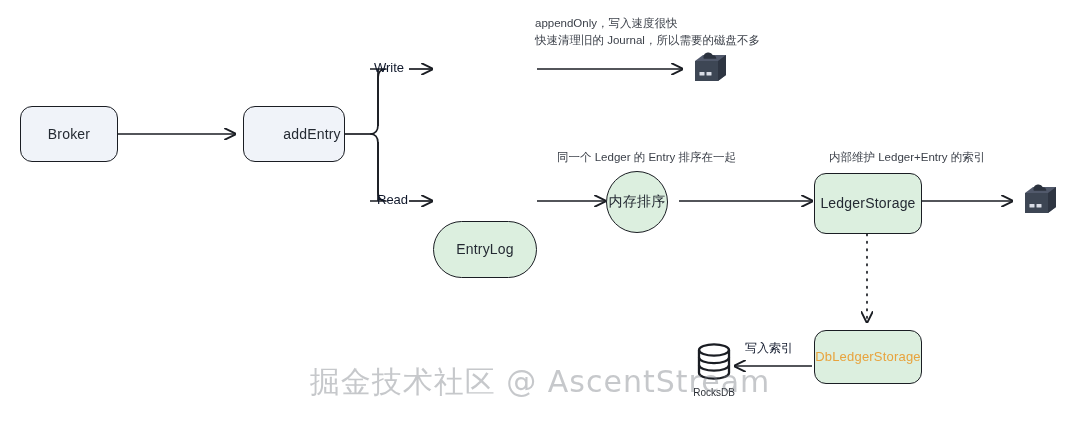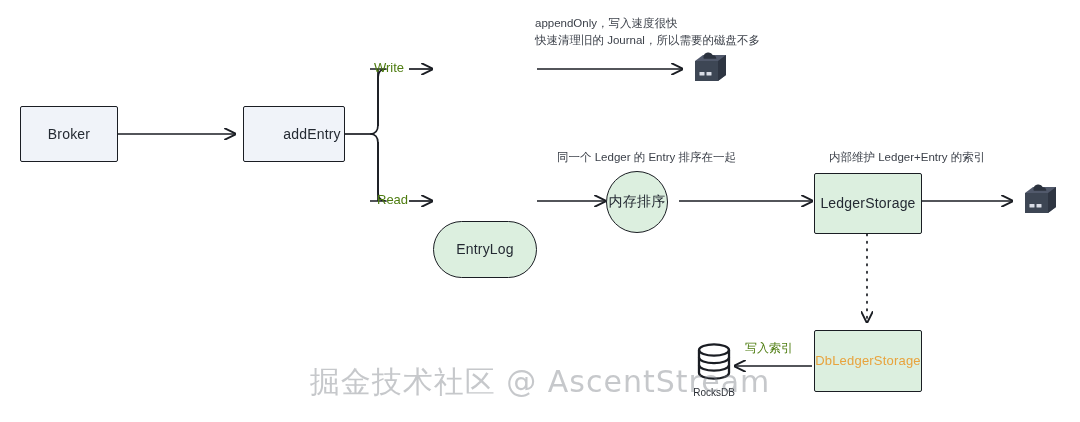--- a/index.html
+++ b/index.html
@@ -32,34 +32,34 @@
     align-items: center;
     justify-content: center;
     box-sizing: border-box;
     border: 1.6px solid #1a1d23;
     font-size: 14px;
     letter-spacing: .2px;
     color: #242a33;
     text-align: center;
     line-height: 1.2;
   }
-  .node-rect { border-radius: 2px; }
+  .node-rect { border-radius: 12px; }
   .node-stadium { border-radius: 999px; }
   .node-circle { border-radius: 50%; font-family: Liberation Serif, serif; }
 
   .fill-blue  { background: #f0f3f9; }
   .fill-purple{ background: #e8e1f7; }
   .fill-green { background: #dcefdf; }
 
   .node-db-ledger { color: #e8a33d; font-size: 13px; }
 
   .edge-label {
     position: absolute;
     font-size: 13px;
-    color: #4d7c0f;
+    color: #0f172a;
     white-space: nowrap;
   }
   .annotation {
     position: absolute;
     font-size: 11.5px;
     color: #3a3f48;
     line-height: 17px;
     white-space: nowrap;
   }
   .disk-icon {
@@ -153,21 +153,21 @@
   </div>
 
   <div class="node node-circle fill-green" style="left:606px; top:171px; width:62px; height:62px;">
     <span>内存排序</span>
   </div>
 
   <div class="node node-rect fill-green" style="left:814px; top:173px; width:108px; height:61px;">
     <span>LedgerStorage</span>
   </div>
 
-  <div class="node node-rect fill-green node-db-ledger" style="left:814px; top:330px; width:108px; height:62px;">
+  <div class="node node-rect fill-green node-db-ledger" style="left:814px; top:330px; width:108px; height:54px;">
     <span>DbLedgerStorage</span>
   </div>
 
   <div class="edge-label" style="left:374px; top:60px;">Write</div>
   <div class="edge-label" style="left:377px; top:192px;">Read</div>
   <div class="edge-label" style="left:745px; top:340px; font-size:12px;">写入索引</div>
 
   <div class="annotation" style="left:535px; top:15px;">appendOnly，写入速度很快</div>
   <div class="annotation" style="left:535px; top:32px;text-align:center;">快速清理旧的 Journal，所以需要的磁盘不多</div>
   <div class="annotation" style="left:557px; top:149px;">同一个 Ledger 的 Entry 排序在一起</div>

